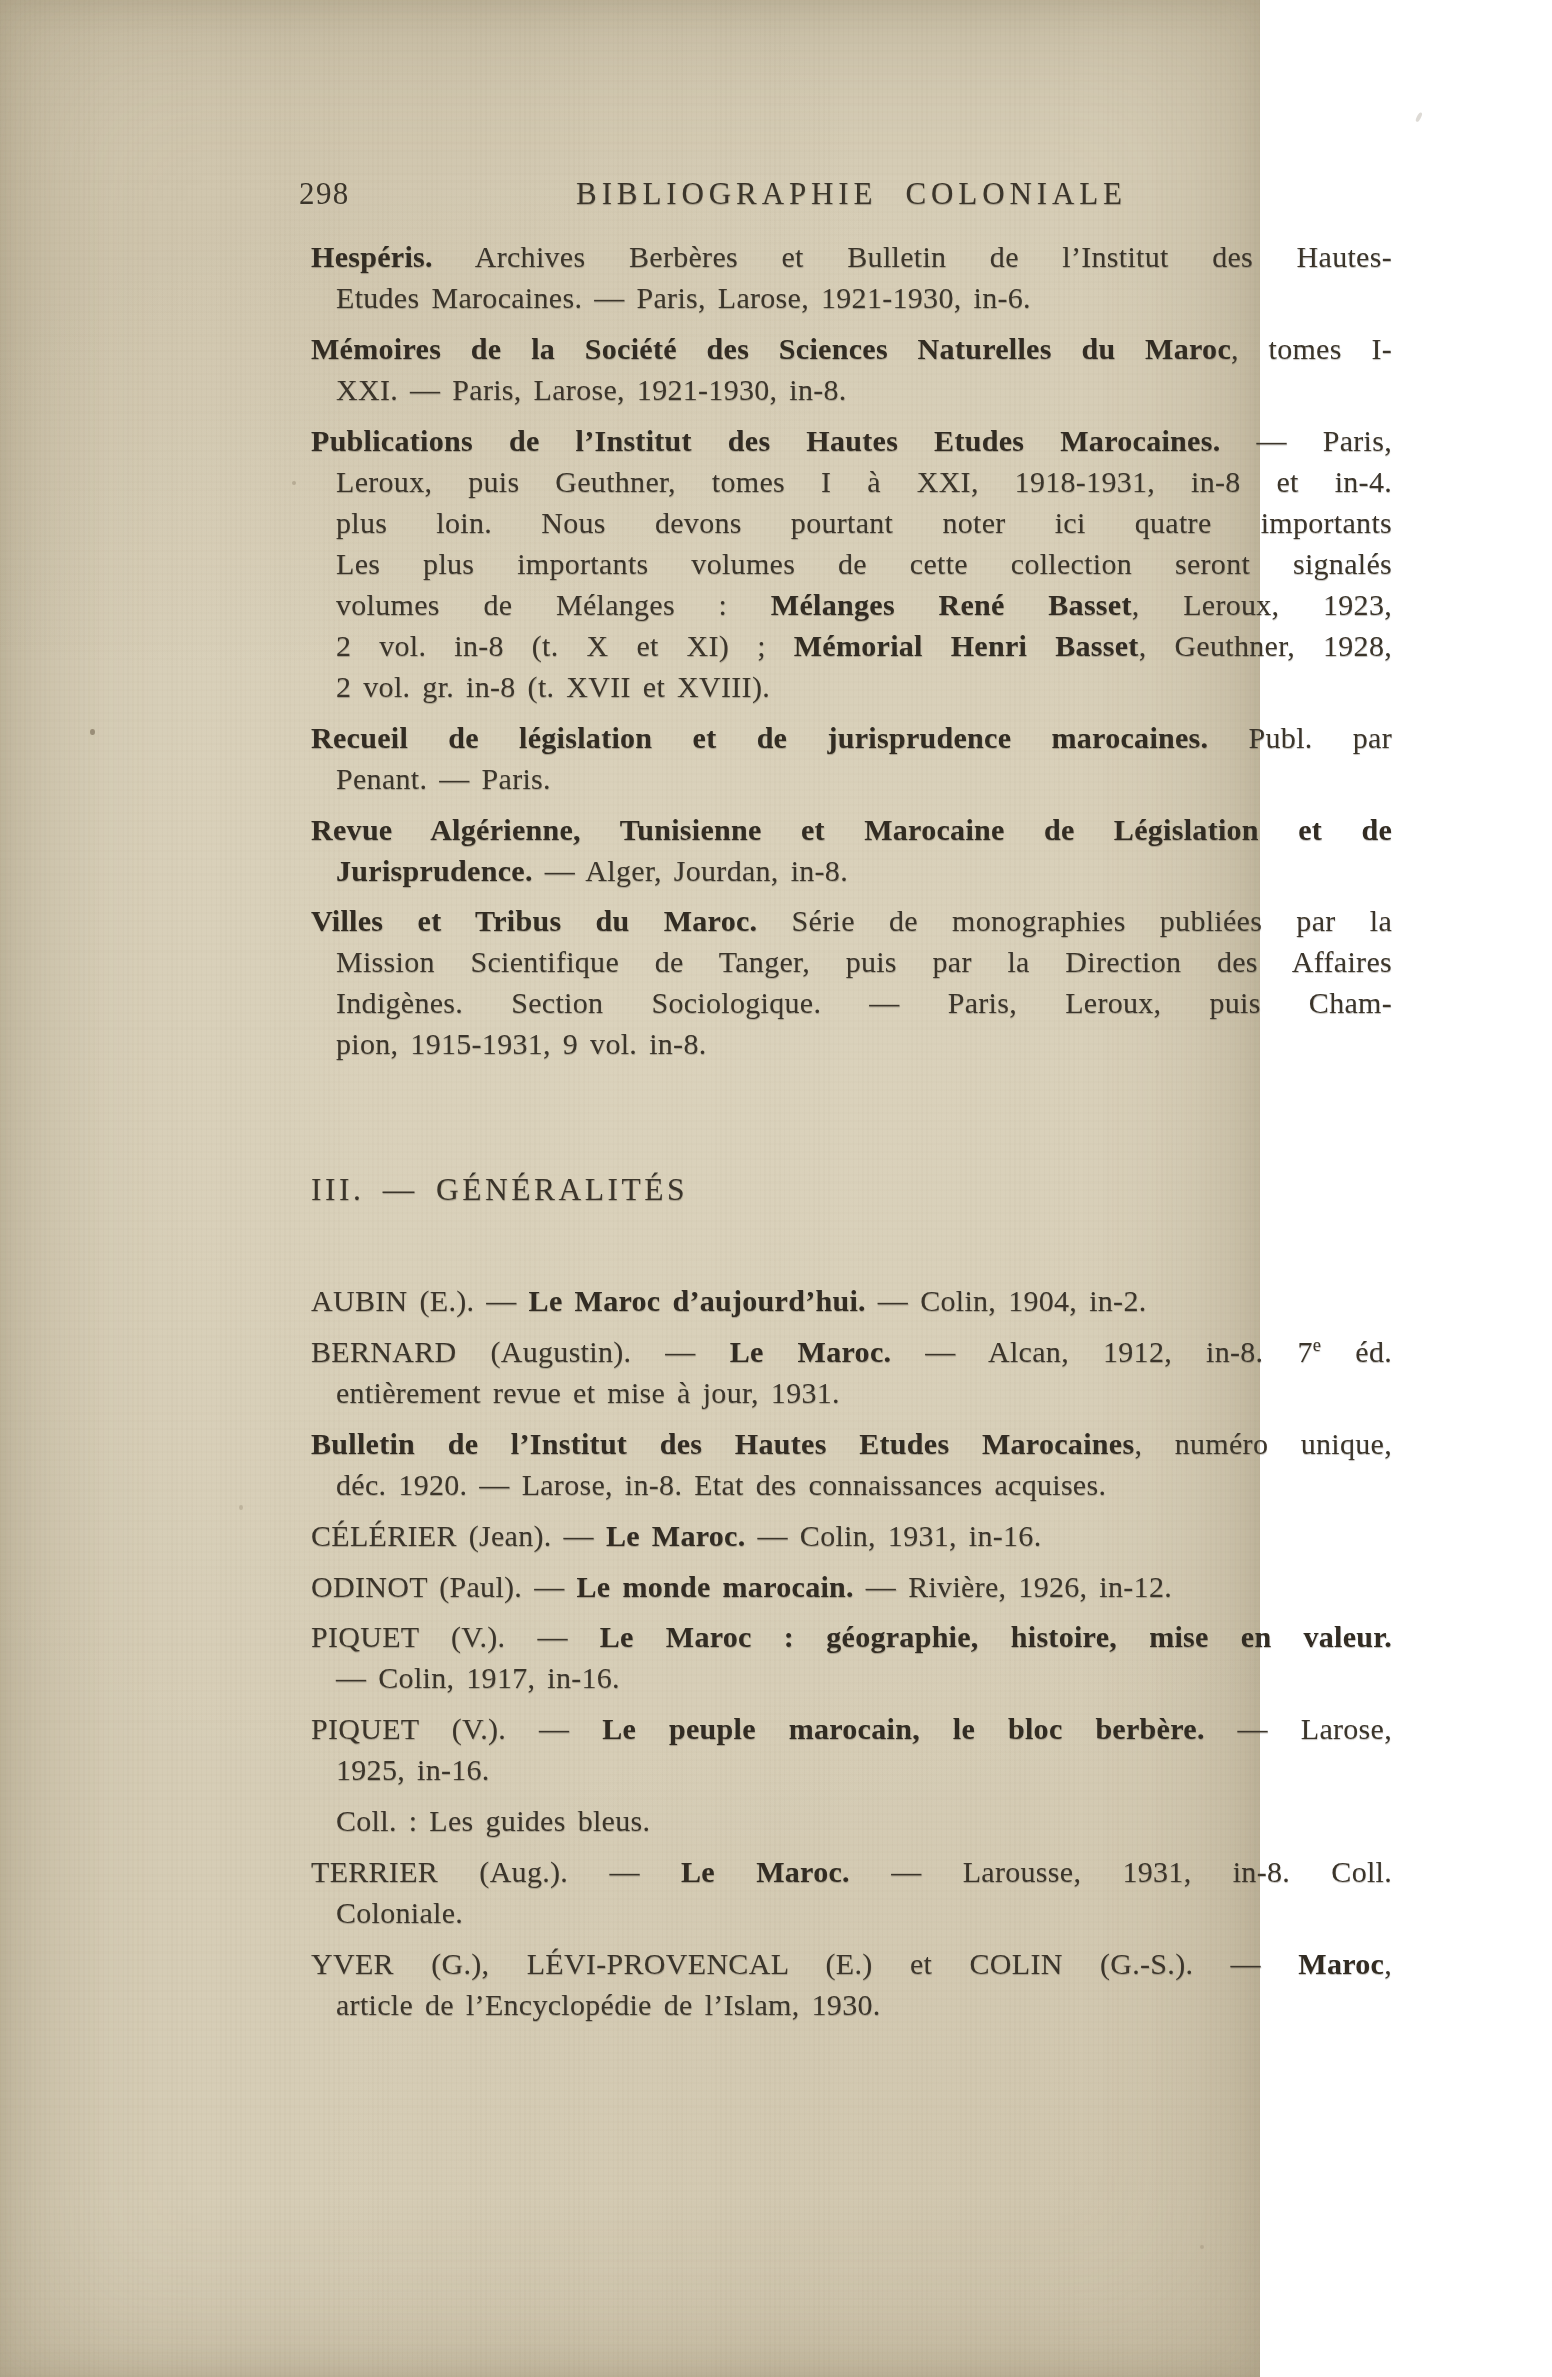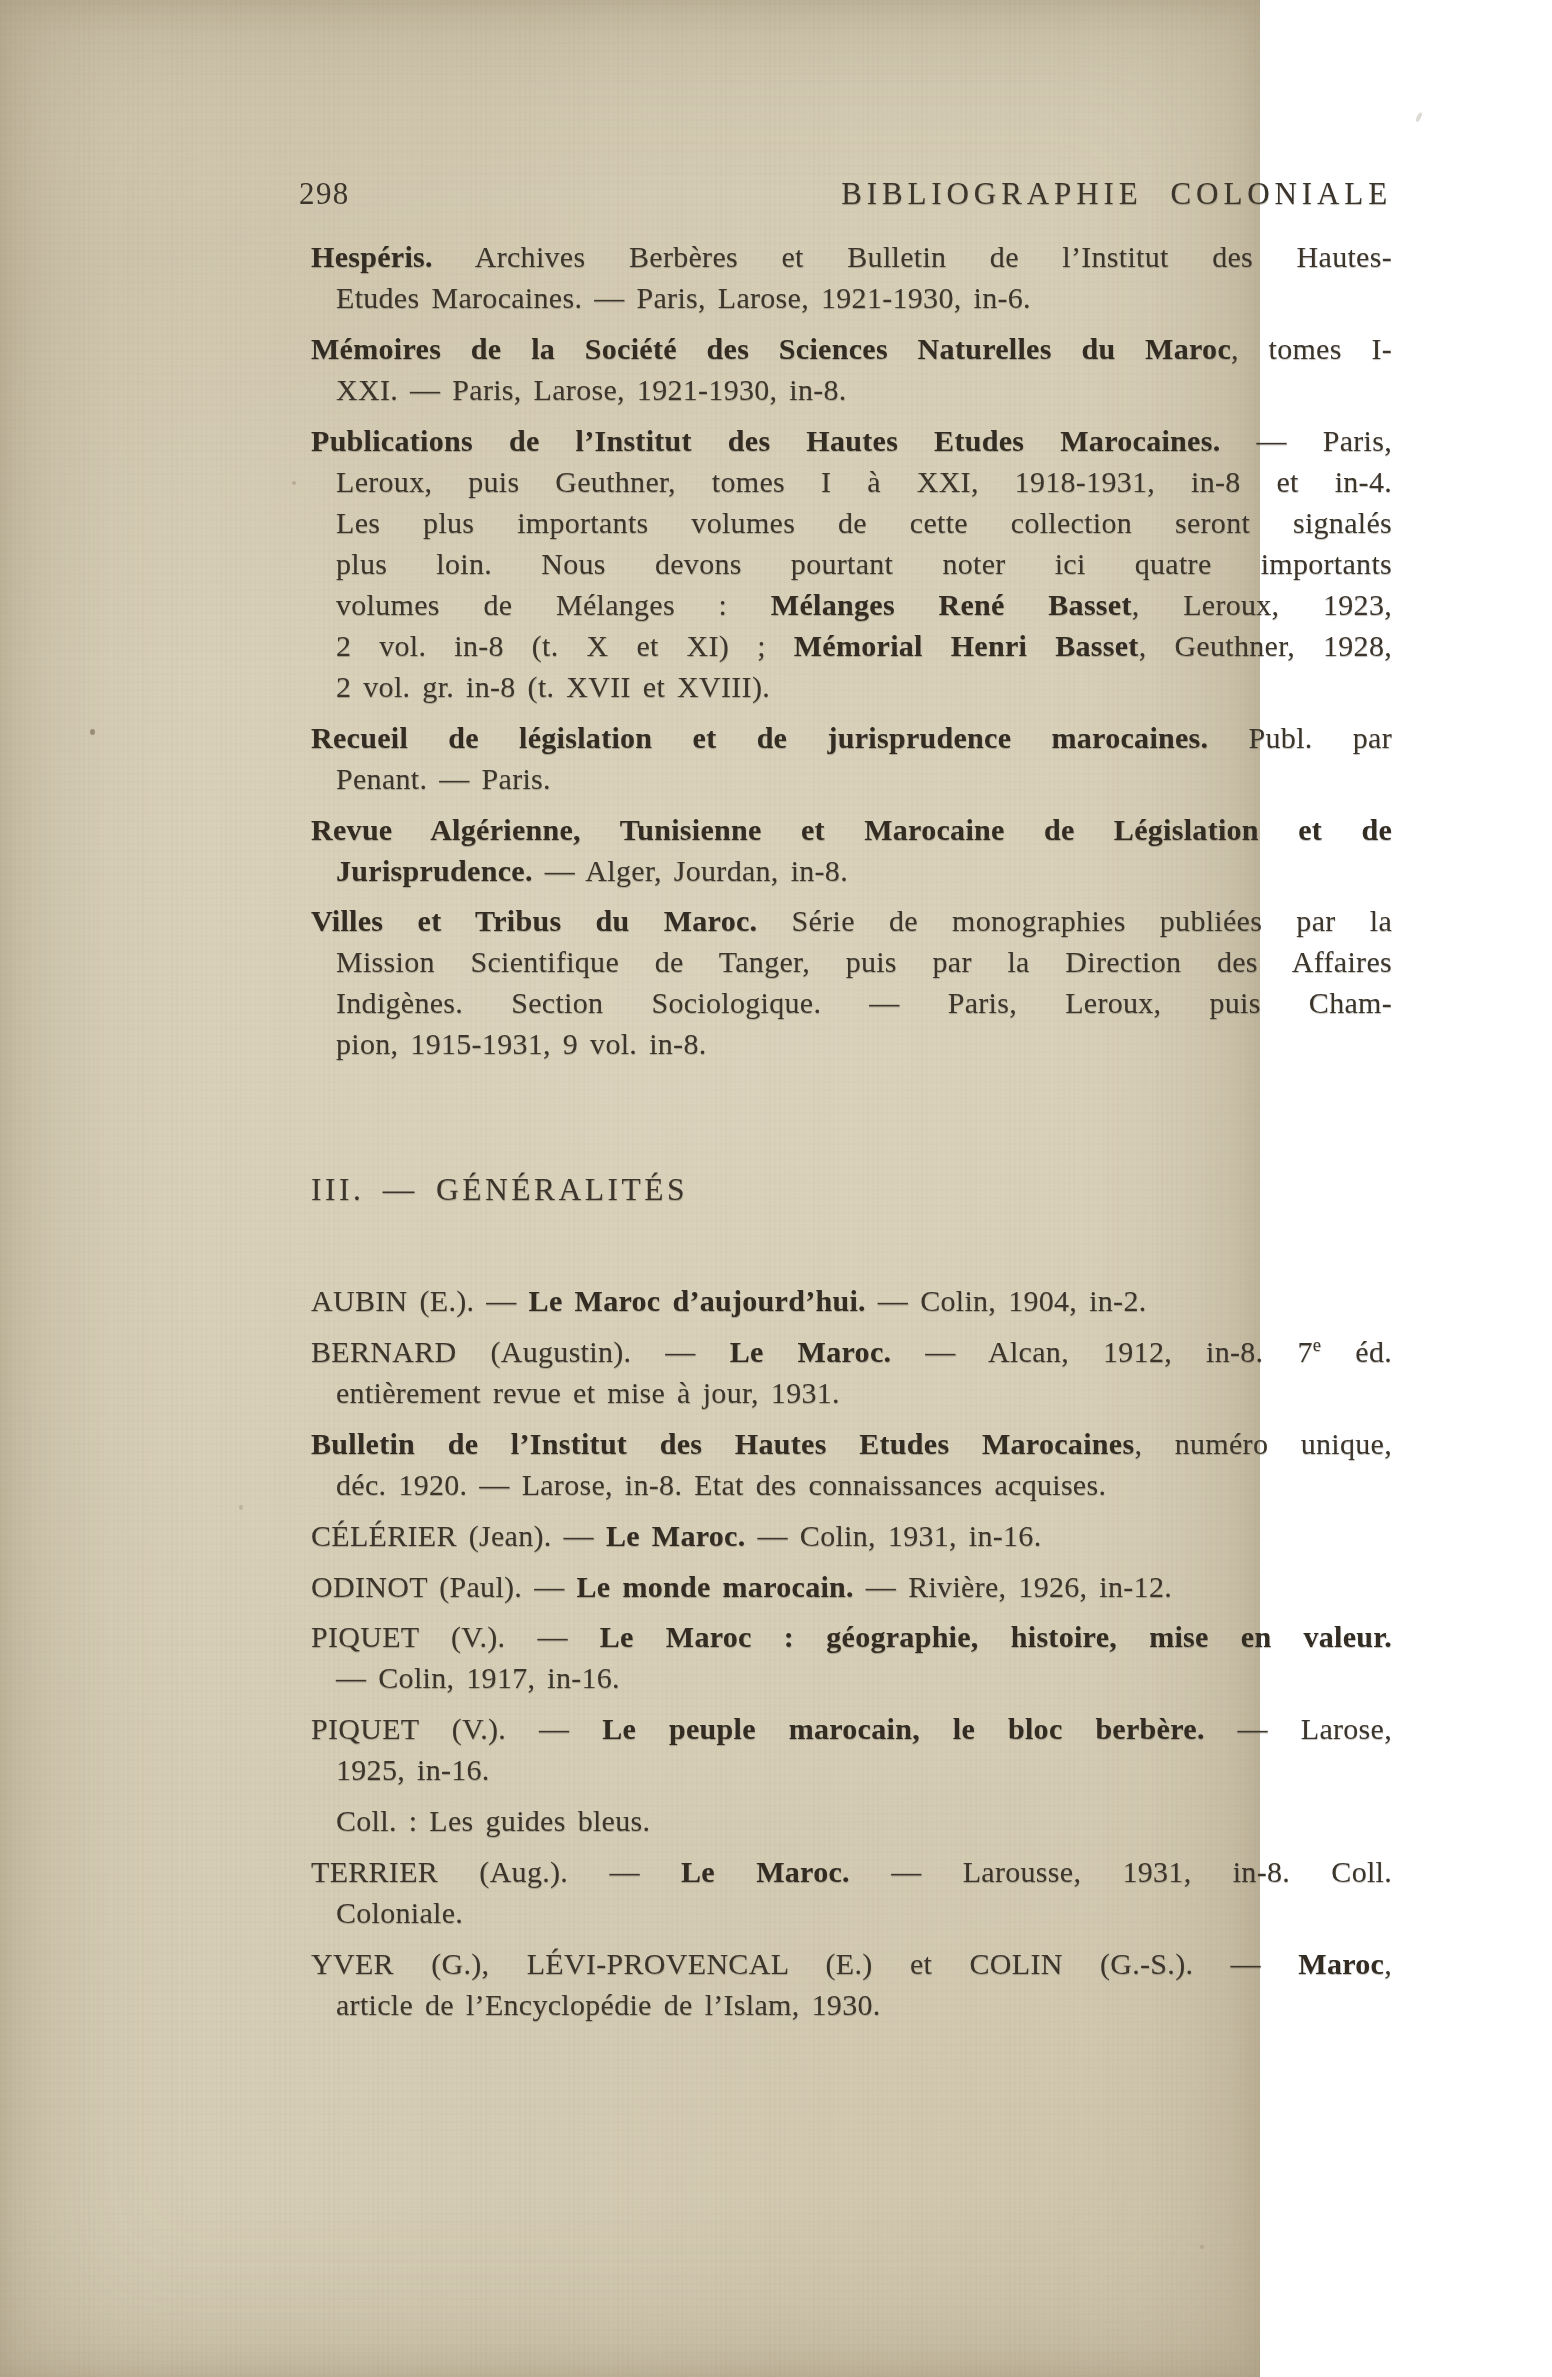--- a/index.html
+++ b/index.html
@@ -29,21 +29,21 @@
   .running-header {
     position: relative;
     height: 41px; line-height: 41px;
     font-size: 31px;
   }
   .page-number {
     position: absolute; left: -12px; top: 0;
     letter-spacing: 1.4px;
   }
   .header-title {
-    display: block; text-align: right;
+    display: block; text-align: center;
     letter-spacing: 4.9px; word-spacing: 15.4px;
     text-shadow: 0.3px 0.6px 0.9px rgba(59,51,40,0.35);
   }
   .biblio-list { margin-top: 22.4px; }
   p.entry {
     margin: 0 0 9.8px 0;
     padding-left: 25px;
     font-size: 30px;
     line-height: 41px;
     letter-spacing: 0.3px;
@@ -91,22 +91,22 @@
           <span class="line first"><span class="b">Hespéris.</span><span> Archives Berbères et Bulletin de l’Institut des Hautes-</span></span>
           <span class="line last"><span>Etudes Marocaines. — Paris, Larose, 1921-1930, in-6.</span></span>
         </p>
         <p class="entry">
           <span class="line first"><span class="b">Mémoires de la Société des Sciences Naturelles du Maroc</span><span>, tomes I-</span></span>
           <span class="line last"><span>XXI. — Paris, Larose, 1921-1930, in-8.</span></span>
         </p>
         <p class="entry">
           <span class="line first"><span class="b">Publications de l’Institut des Hautes Etudes Marocaines.</span><span> — Paris,</span></span>
           <span class="line"><span>Leroux, puis Geuthner, tomes I à XXI, 1918-1931, in-8 et in-4.</span></span>
+          <span class="line"><span>plus loin. Nous devons pourtant noter ici quatre importants</span></span>
           <span class="line"><span>Les plus importants volumes de cette collection seront signalés</span></span>
-          <span class="line"><span>plus loin. Nous devons pourtant noter ici quatre importants</span></span>
           <span class="line"><span>volumes de Mélanges : </span><span class="b">Mélanges René Basset</span><span>, Leroux, 1923,</span></span>
           <span class="line"><span>2 vol. in-8 (t. X et XI) ; </span><span class="b">Mémorial Henri Basset</span><span>, Geuthner, 1928,</span></span>
           <span class="line last"><span>2 vol. gr. in-8 (t. XVII et XVIII).</span></span>
         </p>
         <p class="entry">
           <span class="line first"><span class="b">Recueil de législation et de jurisprudence marocaines.</span><span> Publ. par</span></span>
           <span class="line last"><span>Penant. — Paris.</span></span>
         </p>
         <p class="entry">
           <span class="line first"><span class="b">Revue Algérienne, Tunisienne et Marocaine de Législation et de</span></span>

